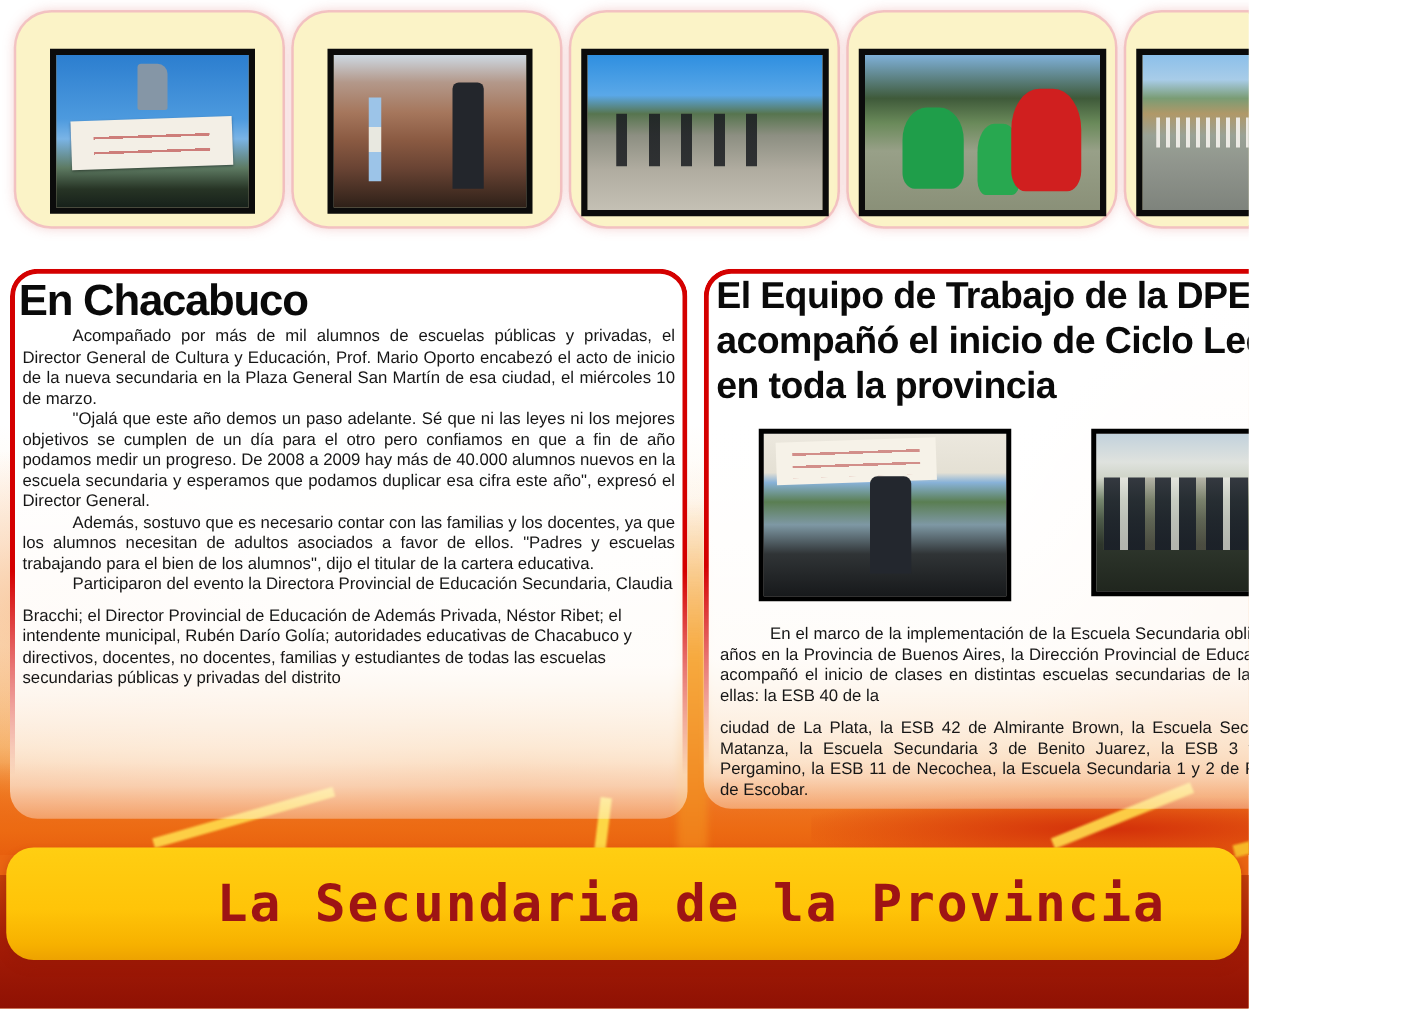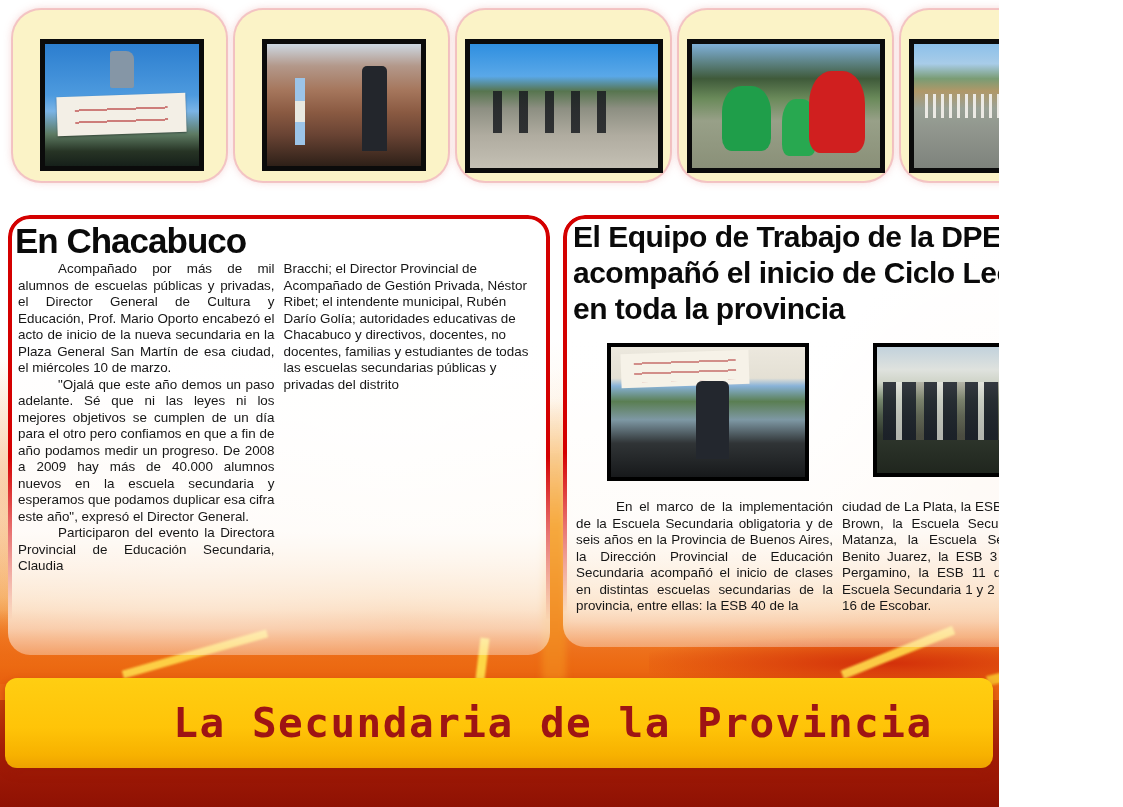--- a/index.html
+++ b/index.html
@@ -58,41 +58,41 @@
      background:linear-gradient(to bottom, rgba(255,255,255,.97) 0%, rgba(255,255,255,.93) 72%,
                 rgba(255,255,255,.6) 94%, rgba(255,255,255,.35) 100%);}
   .panel::before{content:"";position:absolute;inset:0;border:4px solid #d40000;border-radius:22px;pointer-events:none;
      -webkit-mask-image:linear-gradient(to bottom,#000 55%, rgba(0,0,0,0) 92%);
      mask-image:linear-gradient(to bottom,#000 55%, rgba(0,0,0,0) 92%);}
   .panel-left{left:8px;top:215px;width:542px;height:440px;padding:6px 7px;}
   .panel-right{left:563px;top:215px;width:549px;height:432px;padding:4px 10px;}
   .panel h1{margin:0;color:#0a0a0a;}
   .t-left{font-size:35px;letter-spacing:-1px;line-height:40px;margin:2px 0 3px 4px;}
   .t-right{font-size:30px;letter-spacing:-0.5px;line-height:36px;margin:6px 0 0 6px;}
-  .cols{display:flex;gap:9px;padding:0 3px;}
+  .cols{display:flex;gap:9px;padding:0 3px;flex-direction:column;}
   .col{flex:1;font-size:13.4px;line-height:16.5px;color:#161616;}
   .col p{margin:0;}
   p.ind{text-indent:40px;}
   .just p{text-align:justify;}
   .r-photos{display:flex;gap:64px;margin:16px 0 18px 34px;}
   .r-photo{border:4px solid #000;position:relative;overflow:hidden;}
   .pa{width:194px;height:130px;background:linear-gradient(to bottom,#ece8de 0%,#e4e0d4 24%,#88b2d8 30%,#5a7e52 42%,#7e98a4 56%,#303436 74%,#17191b 100%);}
   .pa-banner{position:absolute;left:5%;top:4%;width:66%;height:26%;background:#f6f2e8;transform:rotate(-2deg);
      background-image:repeating-linear-gradient(to bottom, transparent 0 4px, rgba(180,60,60,.55) 4px 6px, transparent 6px 10px);
      background-size:80% 70%;background-repeat:no-repeat;background-position:center;background-color:#f6f2e8;}
   .pa-speaker{position:absolute;left:44%;top:26%;width:17%;height:60%;background:#23272e;border-radius:6px 6px 0 0;}
   .pb{width:208px;height:126px;background:linear-gradient(to bottom,#c2d2dc 0%,#dfe2de 18%,#cfd4c8 28%,#76876e 42%,#4e5c4a 54%,#2e362c 70%,#20261e 100%);}
   .pb-people{position:absolute;left:3%;top:28%;width:94%;height:46%;
      background:repeating-linear-gradient(90deg, rgba(25,30,40,.85) 0 13px, rgba(235,235,230,.7) 13px 19px,
                 rgba(25,30,40,.85) 19px 33px, rgba(130,120,105,.35) 33px 41px);}
 
   
   .bottom-strip{position:absolute;left:0;right:0;top:700px;bottom:0;z-index:3;
      background:linear-gradient(to bottom,#c2410a 0%,#a51d07 48%,#8f1103 100%);}
-  .banner{position:absolute;left:5px;right:6px;top:678px;height:90px;z-index:4;border-radius:12px;
+  .banner{position:absolute;left:5px;right:6px;top:678px;height:90px;z-index:4;border-radius:22px;
      background:linear-gradient(to bottom,#ffce12 0%,#ffc408 55%,#f7b100 86%,#eda200 100%);
      display:flex;align-items:center;justify-content:center;padding-left:108px;box-sizing:border-box;
      box-shadow:0 5px 8px rgba(150,25,6,.45);}
   .banner span{font-family:"DejaVu Sans Mono",monospace;font-weight:bold;font-size:41px;
      letter-spacing:1.5px;color:#9e1414;white-space:nowrap;}
 </style>
 </head>
 <body>
 
 <div class="page">
@@ -138,24 +138,25 @@
       </div>
     </div>
   </div>
 
   <section class="panel panel-left">
     <h1 class="t-left">En Chacabuco</h1>
     <div class="cols">
       <div class="col just">
         <p class="ind">Acompañado por más de mil alumnos de escuelas públicas y privadas, el Director General de Cultura y Educación, Prof. Mario Oporto encabezó el acto de inicio de la nueva secundaria en la Plaza General San Martín de esa ciudad, el miércoles 10 de marzo.</p>
         <p class="ind">"Ojalá que este año demos un paso adelante. Sé que ni las leyes ni los mejores objetivos se cumplen de un día para el otro pero confiamos en que a fin de año podamos medir un progreso. De 2008 a 2009 hay más de 40.000 alumnos nuevos en la escuela secundaria y esperamos que podamos duplicar esa cifra este año", expresó el Director General.</p>
+        <p class="ind">Además, sostuvo que es necesario contar con las familias y los docentes, ya que los alumnos necesitan de adultos asociados a favor de ellos. "Padres y escuelas trabajando para el bien de los alumnos", dijo el titular de la cartera educativa.</p>
         <p class="ind">Participaron del evento la Directora Provincial de Educación Secundaria, Claudia</p>
       </div>
       <div class="col">
-        <p>Bracchi; el Director Provincial de Acompañado de Gestión Privada, Néstor Ribet; el intendente municipal, Rubén Darío Golía; autoridades educativas de Chacabuco y directivos, docentes, no docentes, familias y estudiantes de todas las escuelas secundarias públicas y privadas del distrito</p>
+        <p>Bracchi; el Director Provincial de Educación de Además Privada, Néstor Ribet; el intendente municipal, Rubén Darío Golía; autoridades educativas de Chacabuco y directivos, docentes, no docentes, familias y estudiantes de todas las escuelas secundarias públicas y privadas del distrito</p>
       </div>
     </div>
   </section>
 
   <section class="panel panel-right">
     <h1 class="t-right">El Equipo de Trabajo de la DPESec acompañó el inicio de Ciclo Lectivo en toda la provincia</h1>
     <div class="r-photos">
       <div class="r-photo pa">
         <div class="pa-banner"></div>
         <div class="pa-speaker"></div>

